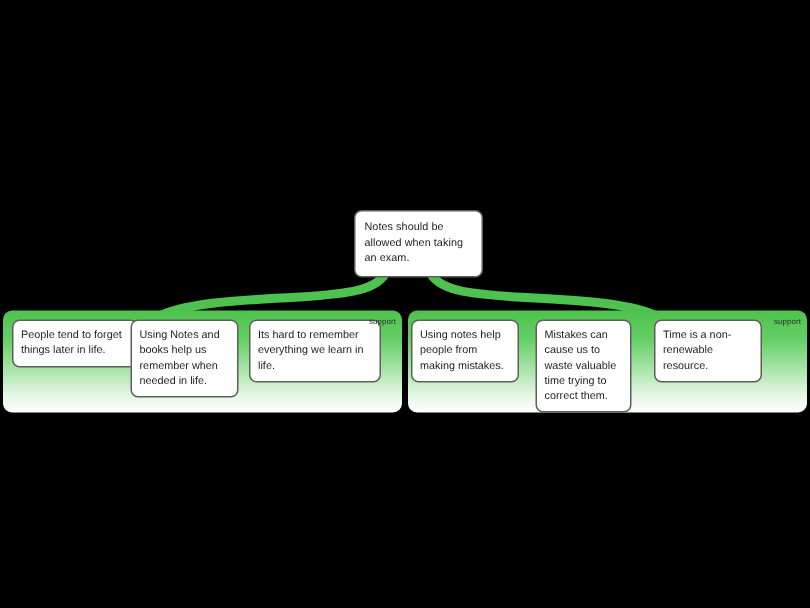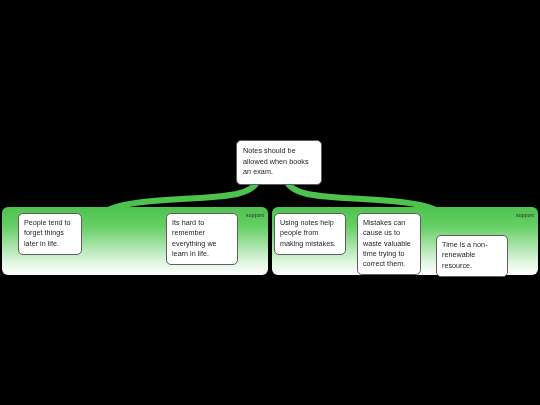--- a/index.html
+++ b/index.html
@@ -92,27 +92,27 @@
   }
   .reason-node .node-text {
     font-size: 7.2px;
     line-height: 10.3px;
     color: #1c1c1c;
     letter-spacing: 0.02px;
     display: block;
   }
 
   
-  #reason-l1 { left: 16px;   width: 64px; }
+  #reason-l1 { left: 6px;   width: 84px; }
   #reason-l2 { left: 85px;  width: 72px; }
-  #reason-l3 { left: 164px; width: 72px; }
+  #reason-l3 { left: 164px; width: 88px; }
   
   #reason-r1 { left: 2px;   width: 72px; }
   #reason-r2 { left: 85px;  width: 64px; }
-  #reason-r3 { left: 164px; width: 72px; margin-top: 22px; }
+  #reason-r3 { left: 164px; width: 72px; }
 </style>
 </head>
 <body>
 
 <div id="canvas">
 
   <svg id="connectors" viewBox="0 0 540 405">
 
     <path d="M 258 180
              C 253 194, 230 196, 200 198
@@ -121,26 +121,29 @@
     <path d="M 96 218 L 112 206 L 110 216 Z" fill="#4ec24e"></path>
 
     <path d="M 286 180
              C 291 194, 314 196, 344 198
              C 384 200, 424 202, 440 212" fill="none" stroke="#4ec24e" stroke-width="6" stroke-linecap="round" stroke-linejoin="round"></path>
 
     <path d="M 448 218 L 432 206 L 434 216 Z" fill="#4ec24e"></path>
   </svg>
 
   <div class="root-node">
-    <span class="node-text">Notes should be allowed when books an exam.</span>
+    <span class="node-text">Notes should be allowed when taking an exam.</span>
   </div>
 
   <div class="support-group" id="group-left">
     <div class="reason-node" id="reason-l1">
       <span class="node-text">People tend to forget things later in life.</span>
+    </div>
+    <div class="reason-node" id="reason-l2">
+      <span class="node-text">Using Notes and books help us remember when needed in life.</span>
     </div>
     <div class="reason-node" id="reason-l3">
       <span class="node-text">Its hard to remember everything we learn in life.</span>
     </div>
     <span class="support-label">support</span>
   </div>
 
   <div class="support-group" id="group-right">
     <div class="reason-node" id="reason-r1">
       <span class="node-text">Using notes help people from making mistakes.</span>

